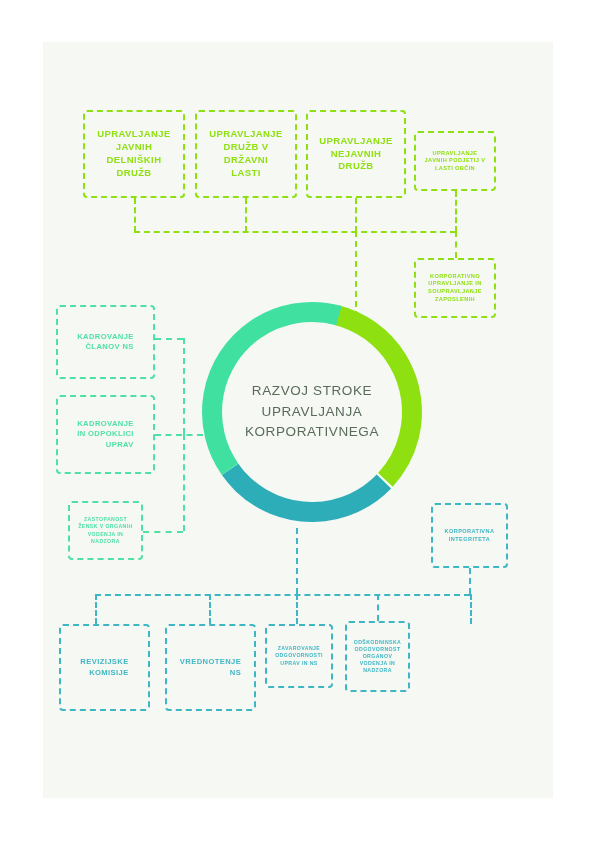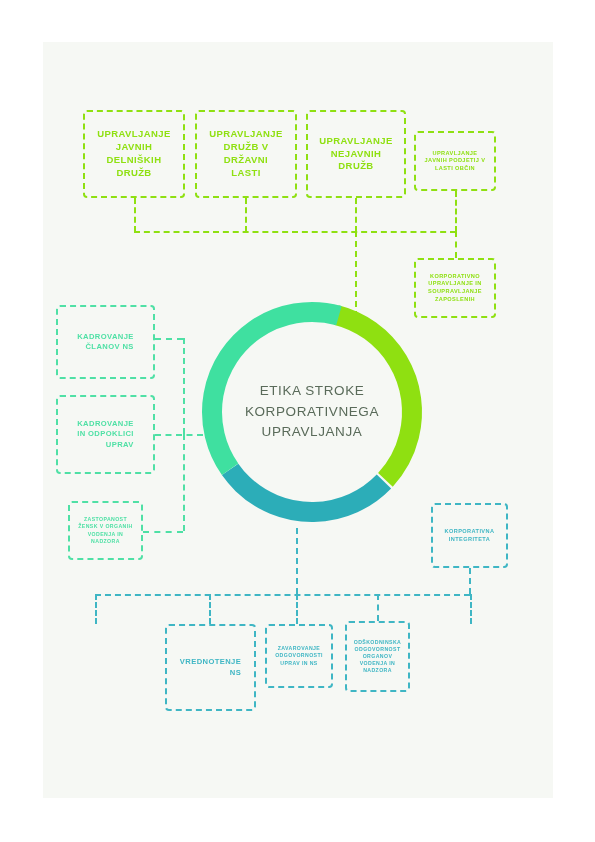--- a/index.html
+++ b/index.html
@@ -142,20 +142,23 @@
   </div>
 
   <div class="node c-mint sz-xs" style="left:68px;top:501px;width:75px;height:59px;">
     <span>ZASTOPANOST<br>ŽENSK V ORGANIH<br>VODENJA IN<br>NADZORA</span>
   </div>
 
   <div class="node c-teal sz-sm" style="left:431px;top:503px;width:77px;height:65px;">
     <span>KORPORATIVNA<br>INTEGRITETA</span>
   </div>
 
+  <div class="node c-teal sz-md" style="left:59px;top:624px;width:91px;height:87px;">
+    <span>REVIZIJSKE<br>KOMISIJE</span>
+  </div>
 
   <div class="node c-teal sz-md" style="left:165px;top:624px;width:91px;height:87px;">
     <span>VREDNOTENJE<br>NS</span>
   </div>
 
   <div class="node c-teal sz-xs" style="left:265px;top:624px;width:68px;height:64px;">
     <span>ZAVAROVANJE<br>ODGOVORNOSTI<br>UPRAV IN NS</span>
   </div>
 
   <div class="node c-teal sz-xs" style="left:345px;top:621px;width:65px;height:71px;">
@@ -169,23 +172,23 @@
       <g transform="translate(116,116)">
 
         <circle r="100" fill="none" stroke="#8fe011" stroke-width="20" stroke-dasharray="207 422" transform="rotate(-76)"></circle>
 
         <circle r="100" fill="none" stroke="#2cadb8" stroke-width="20" stroke-dasharray="176 453" transform="rotate(44)"></circle>
 
         <circle r="100" fill="none" stroke="#3fe0a0" stroke-width="20" stroke-dasharray="245 384" transform="rotate(145)"></circle>
       </g>
     </svg>
     <div class="donut-label">
-      <div>ETIKA STROKE</div>
+      <div>RAZVOJ STROKE</div>
+      <div>UPRAVLJANJA</div>
       <div>KORPORATIVNEGA</div>
-      <div>UPRAVLJANJA</div>
     </div>
   </div>
 
   <div class="logo">
     <svg width="44" height="24" viewBox="0 0 44 24">
       <text x="0" y="13" font-family="Liberation Sans, sans-serif" font-size="13" font-weight="700" fill="#6fbf1a">20</text>
       <path d="M14 17 L20.5 5.5 L27 17 Z" fill="none" stroke="#6fbf1a" stroke-width="1.6"></path>
       <path d="M17.5 17 L20.5 11 L23.5 17 Z" fill="#6b7f6b"></path>
     </svg>
   </div>

